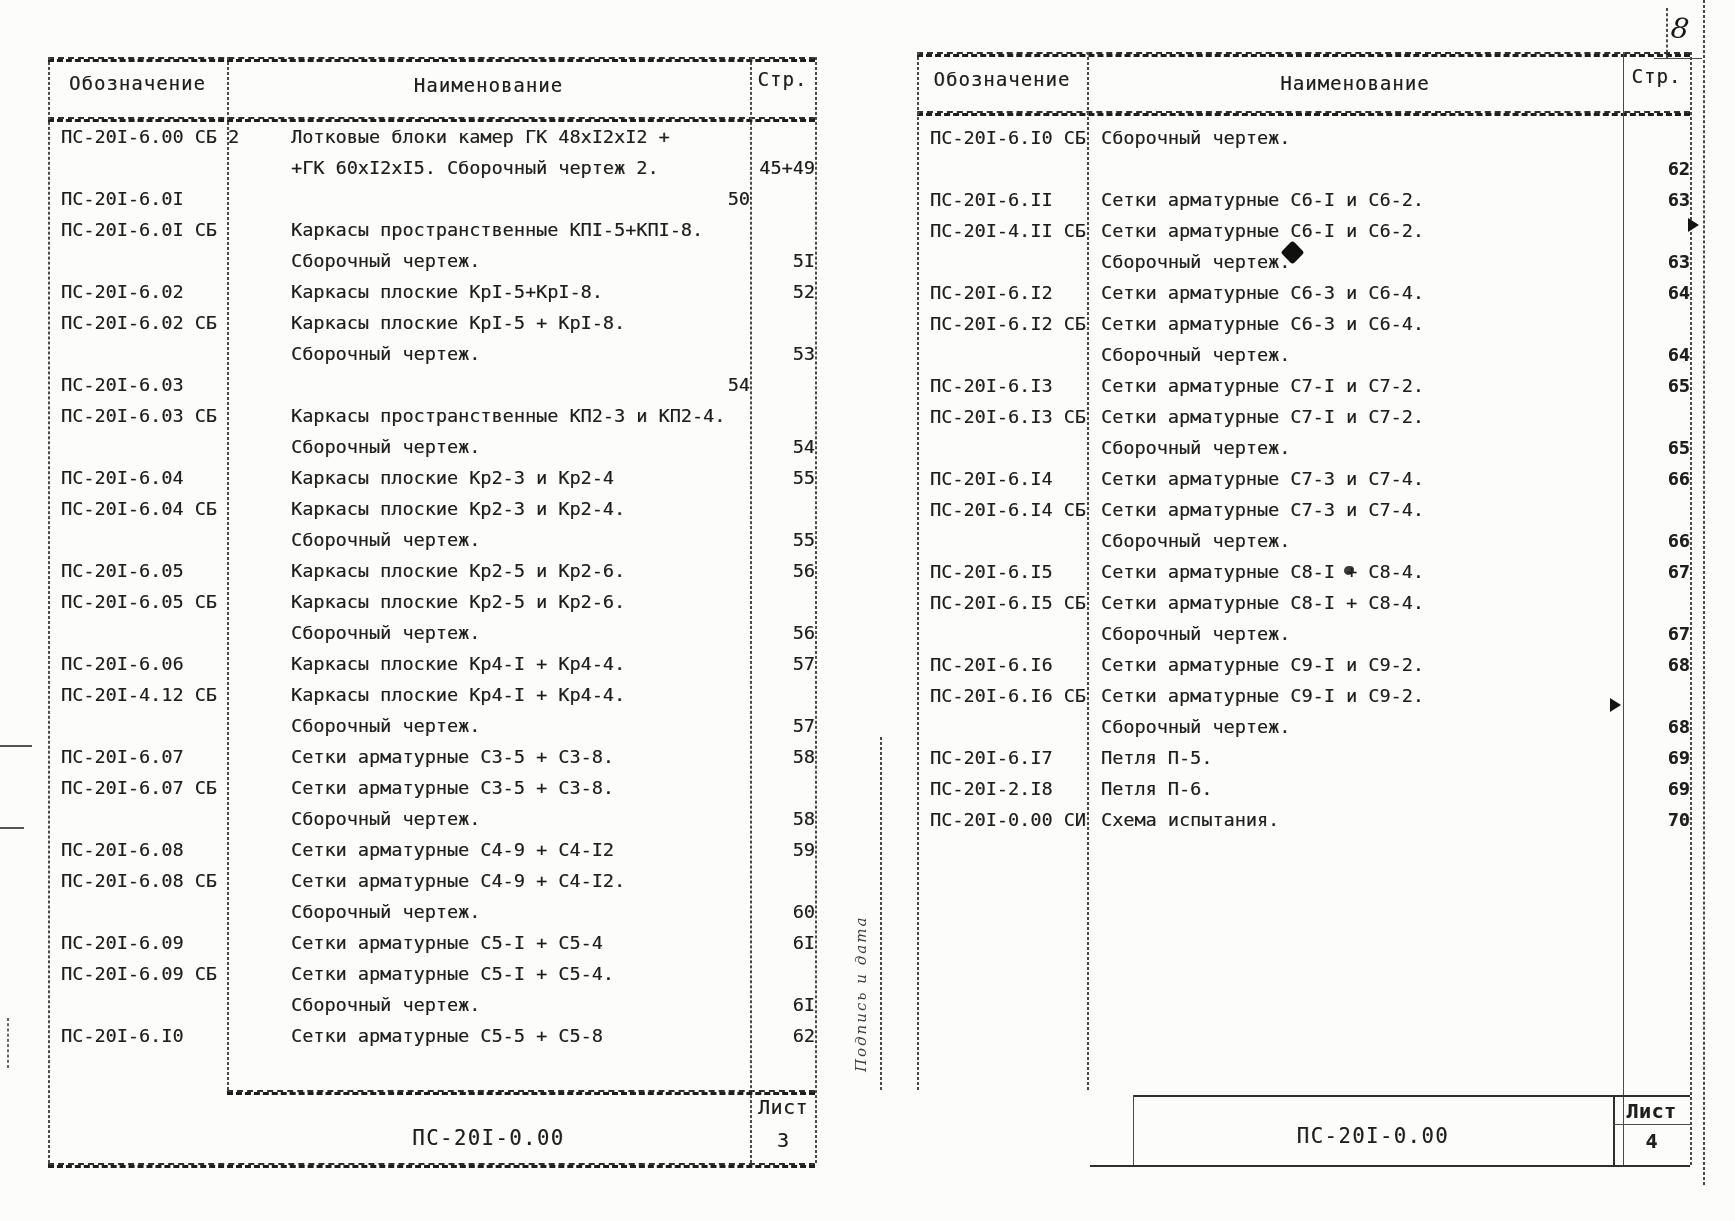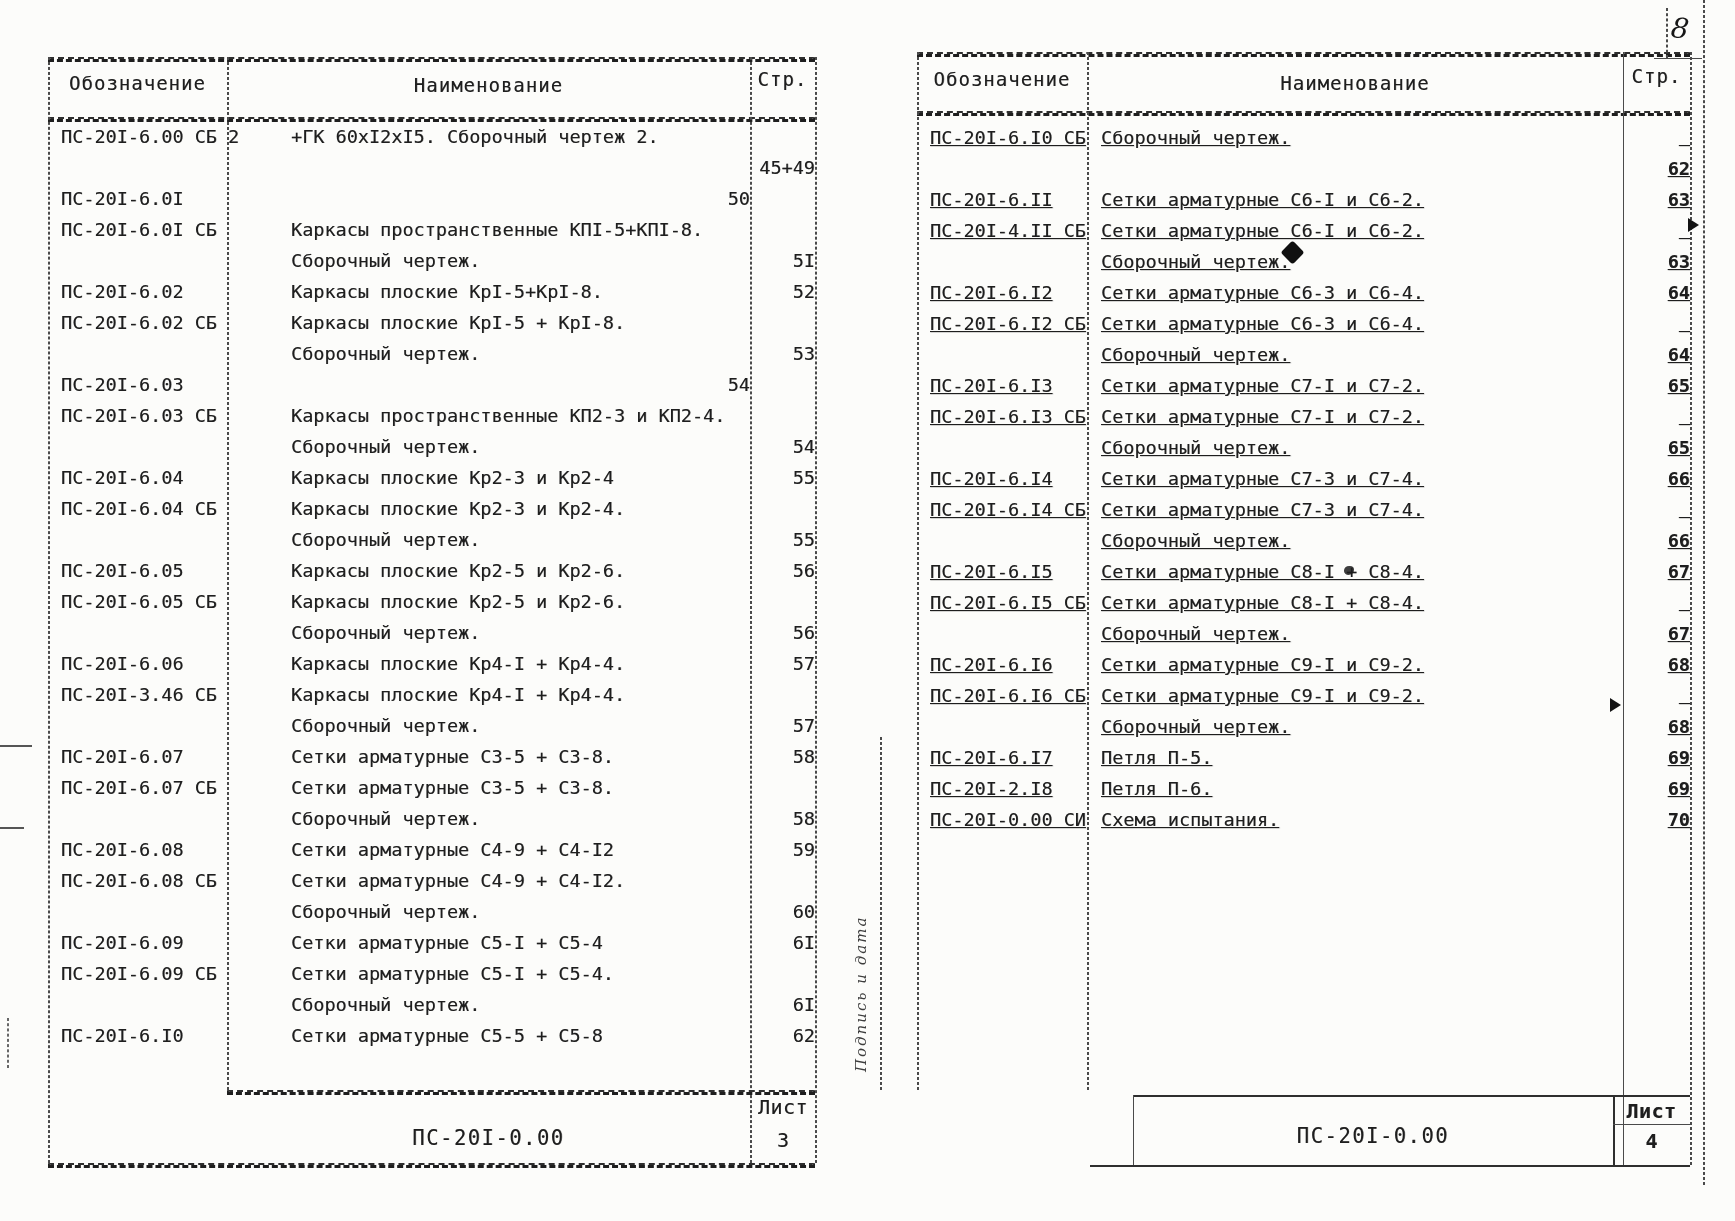--- a/index.html
+++ b/index.html
@@ -13,21 +13,21 @@
   
   .hline{border-top:2.5px solid #2e2e2e;height:0;}
   .vline{border-left:2.5px solid #2e2e2e;width:0;}
   .dashed{border-style:dashed;}
   .thin{border-width:1.5px;border-color:#4a4a4a;}
   
   .thead{font-size:19px;text-align:center;letter-spacing:1px;}
   .rows{position:absolute;}
   .rows .trow{position:relative;display:grid;}
   .rows-left .trow{grid-template-columns:179px 523px 65px;}
-  .rows-right .trow{grid-template-columns:170px 536px 67px;text-decoration:underline;}
+  .rows-right .trow{grid-template-columns:170px 536px 67px;}
   .rows .cell{position:relative;}
   .rows .line{position:relative;height:31px;line-height:31px;font-size:18.5px;
     white-space:pre;text-shadow:0.4px 0.4px 0.5px rgba(20,20,20,0.45);}
   .c-desig{padding-left:13px;}
   .rows-left .c-name{padding-left:64px;}
   .rows-right .c-name{padding-left:14px;}
   .c-page{text-align:right;}
   .rows-right .pnum{font-weight:700;}
   .footer-doc{font-size:20.5px;letter-spacing:1.5px;text-align:center;}
   .sheet-label{font-size:20px;text-align:center;letter-spacing:0.5px;}
@@ -60,20 +60,21 @@
   <div class="thead txt" style="left:48px;top:72px;width:179px;">Обозначение</div>
   <div class="thead txt" style="left:227px;top:74px;width:523px;">Наименование</div>
   <div class="thead txt" style="left:750px;top:68px;width:65px;">Стр.</div>
 
   <div class="rows rows-left" style="left:48px;top:121px;width:767px;">
       <div class="trow">
         <div class="cell c-desig">
           <div class="line">ПС-20I-6.00 СБ 2</div>
         </div>
         <div class="cell c-name">
+          <div class="line">Лотковые блоки камер ГК 48хI2хI2 +</div>
           <div class="line">+ГК 60хI2хI5. Сборочный чертеж 2.</div>
         </div>
         <div class="cell c-page">
           <div class="line pnum">&nbsp;</div>
           <div class="line pnum">45+49</div>
         </div>
       </div>
       <div class="trow">
         <div class="cell c-desig">
           <div class="line">ПС-20I-6.0I</div>
@@ -194,21 +195,21 @@
         </div>
         <div class="cell c-name">
           <div class="line">Каркасы плоские Кр4-I + Кр4-4.</div>
         </div>
         <div class="cell c-page">
           <div class="line pnum">57</div>
         </div>
       </div>
       <div class="trow">
         <div class="cell c-desig">
-          <div class="line">ПС-20I-3.46 СБ</div>
+          <div class="line">ПС-20I-4.12 СБ</div>
         </div>
         <div class="cell c-name">
           <div class="line">Каркасы плоские Кр4-I + Кр4-4.</div>
           <div class="line">Сборочный чертеж.</div>
         </div>
         <div class="cell c-page">
           <div class="line pnum">&nbsp;</div>
           <div class="line pnum">57</div>
         </div>
       </div>

